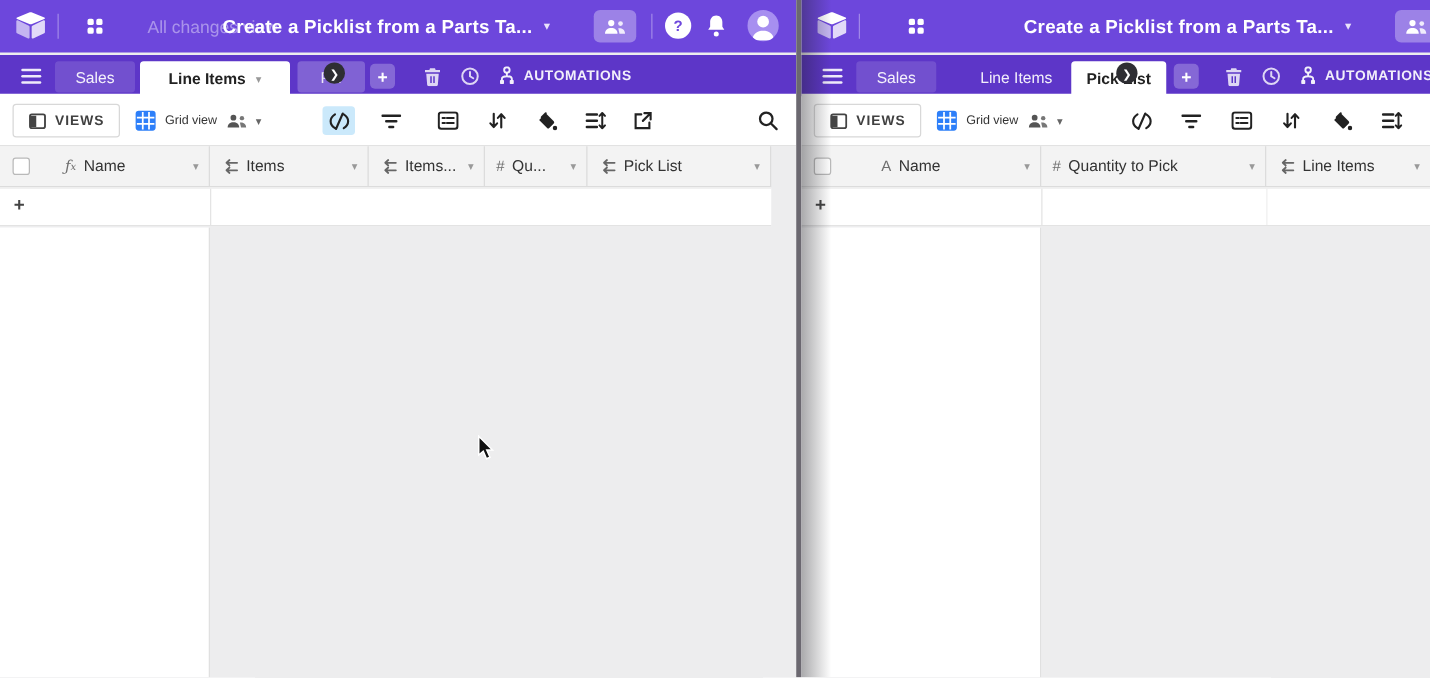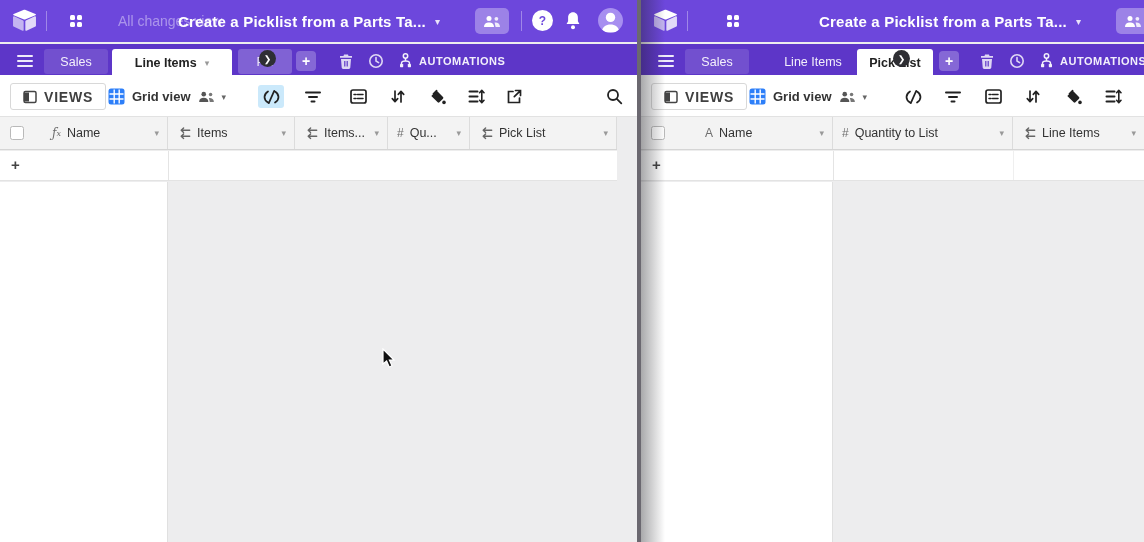--- a/index.html
+++ b/index.html
@@ -59,23 +59,23 @@
     background:rgba(255,255,255,.25);color:#fff;font-size:14px;font-weight:bold;
     display:flex;align-items:center;justify-content:center}
   .bar-icon{position:absolute;top:9px;width:16px;height:16px;color:rgba(255,255,255,.8)}
   .bar-group{position:absolute;top:0;height:33px;display:flex;align-items:center;gap:6px;
     color:rgba(255,255,255,.92);font-size:11px;font-weight:bold;letter-spacing:.5px;white-space:nowrap}
   
   .toolbar{position:absolute;top:75px;left:0;right:0;height:42px;background:#fff;
     border-bottom:1px solid #E2E2E2}
   .views-btn{position:absolute;left:10px;top:8px;height:27px;padding:4px 12px;border:1px solid #D8D8D8;
     border-radius:3px;background:#fff;display:flex;align-items:center;gap:7px;
-    font-size:14px;font-weight:bold;letter-spacing:.8px;color:#404040}
+    font-size:11px;font-weight:bold;letter-spacing:.8px;color:#404040}
   .gv-group{position:absolute;left:108px;top:8px;height:27px;display:flex;align-items:center;gap:7px}
-  .gv-name{font-size:13px;font-weight:bold;color:#333}
+  .gv-name{font-size:10px;font-weight:normal;color:#333}
   .gv-caret{font-size:9px;color:#666}
   .tool-ic{position:absolute;top:10px;width:26px;height:23px;display:flex;align-items:center;
     justify-content:center;color:#2e2e2e}
   .tool-ic.hl{background:var(--hl-blue);border-radius:3px}
   
   .gridhead{position:absolute;top:117px;height:33px;background:var(--head-gray);
     border-bottom:1px solid #D5D5D5;display:flex}
   .hcell{position:relative;height:100%;border-right:1px solid var(--line);display:flex;
     align-items:center;gap:6px;padding:0 20px 0 9px;font-size:12.5px;color:#333;white-space:nowrap;overflow:hidden}
   .hcell.first{padding-left:52px}
@@ -438,21 +438,21 @@
 
     <div class="gridhead" style="left:0;width:503px">
       <div class="hcell first" style="width:192px">
         <div class="checkbox"></div>
         <span class="ficon glyph-ic">A</span>
         <span>Name</span>
         <span class="hcaret">▾</span>
       </div>
       <div class="hcell" style="width:180px">
         <span class="ficon glyph-ic">#</span>
-        <span>Quantity to List</span>
+        <span>Quantity to Pick</span>
         <span class="hcaret">▾</span>
       </div>
       <div class="hcell" style="width:131px;border-right:none">
         <span class="ficon">
           <svg width="14" height="13" viewBox="0 0 14 13">
               <path d="M4.2 3.2h8.5M4.2 3.2 6.6 1M4.2 3.2l2.4 2.2M4.2 9.2h8.5M4.2 9.2 6.6 7M4.2 9.2l2.4 2.2" fill="none" stroke="#666" stroke-width="1.4" stroke-linecap="round" stroke-linejoin="round"></path>
             </svg>
         </span>
         <span>Line Items</span>
         <span class="hcaret">▾</span>

